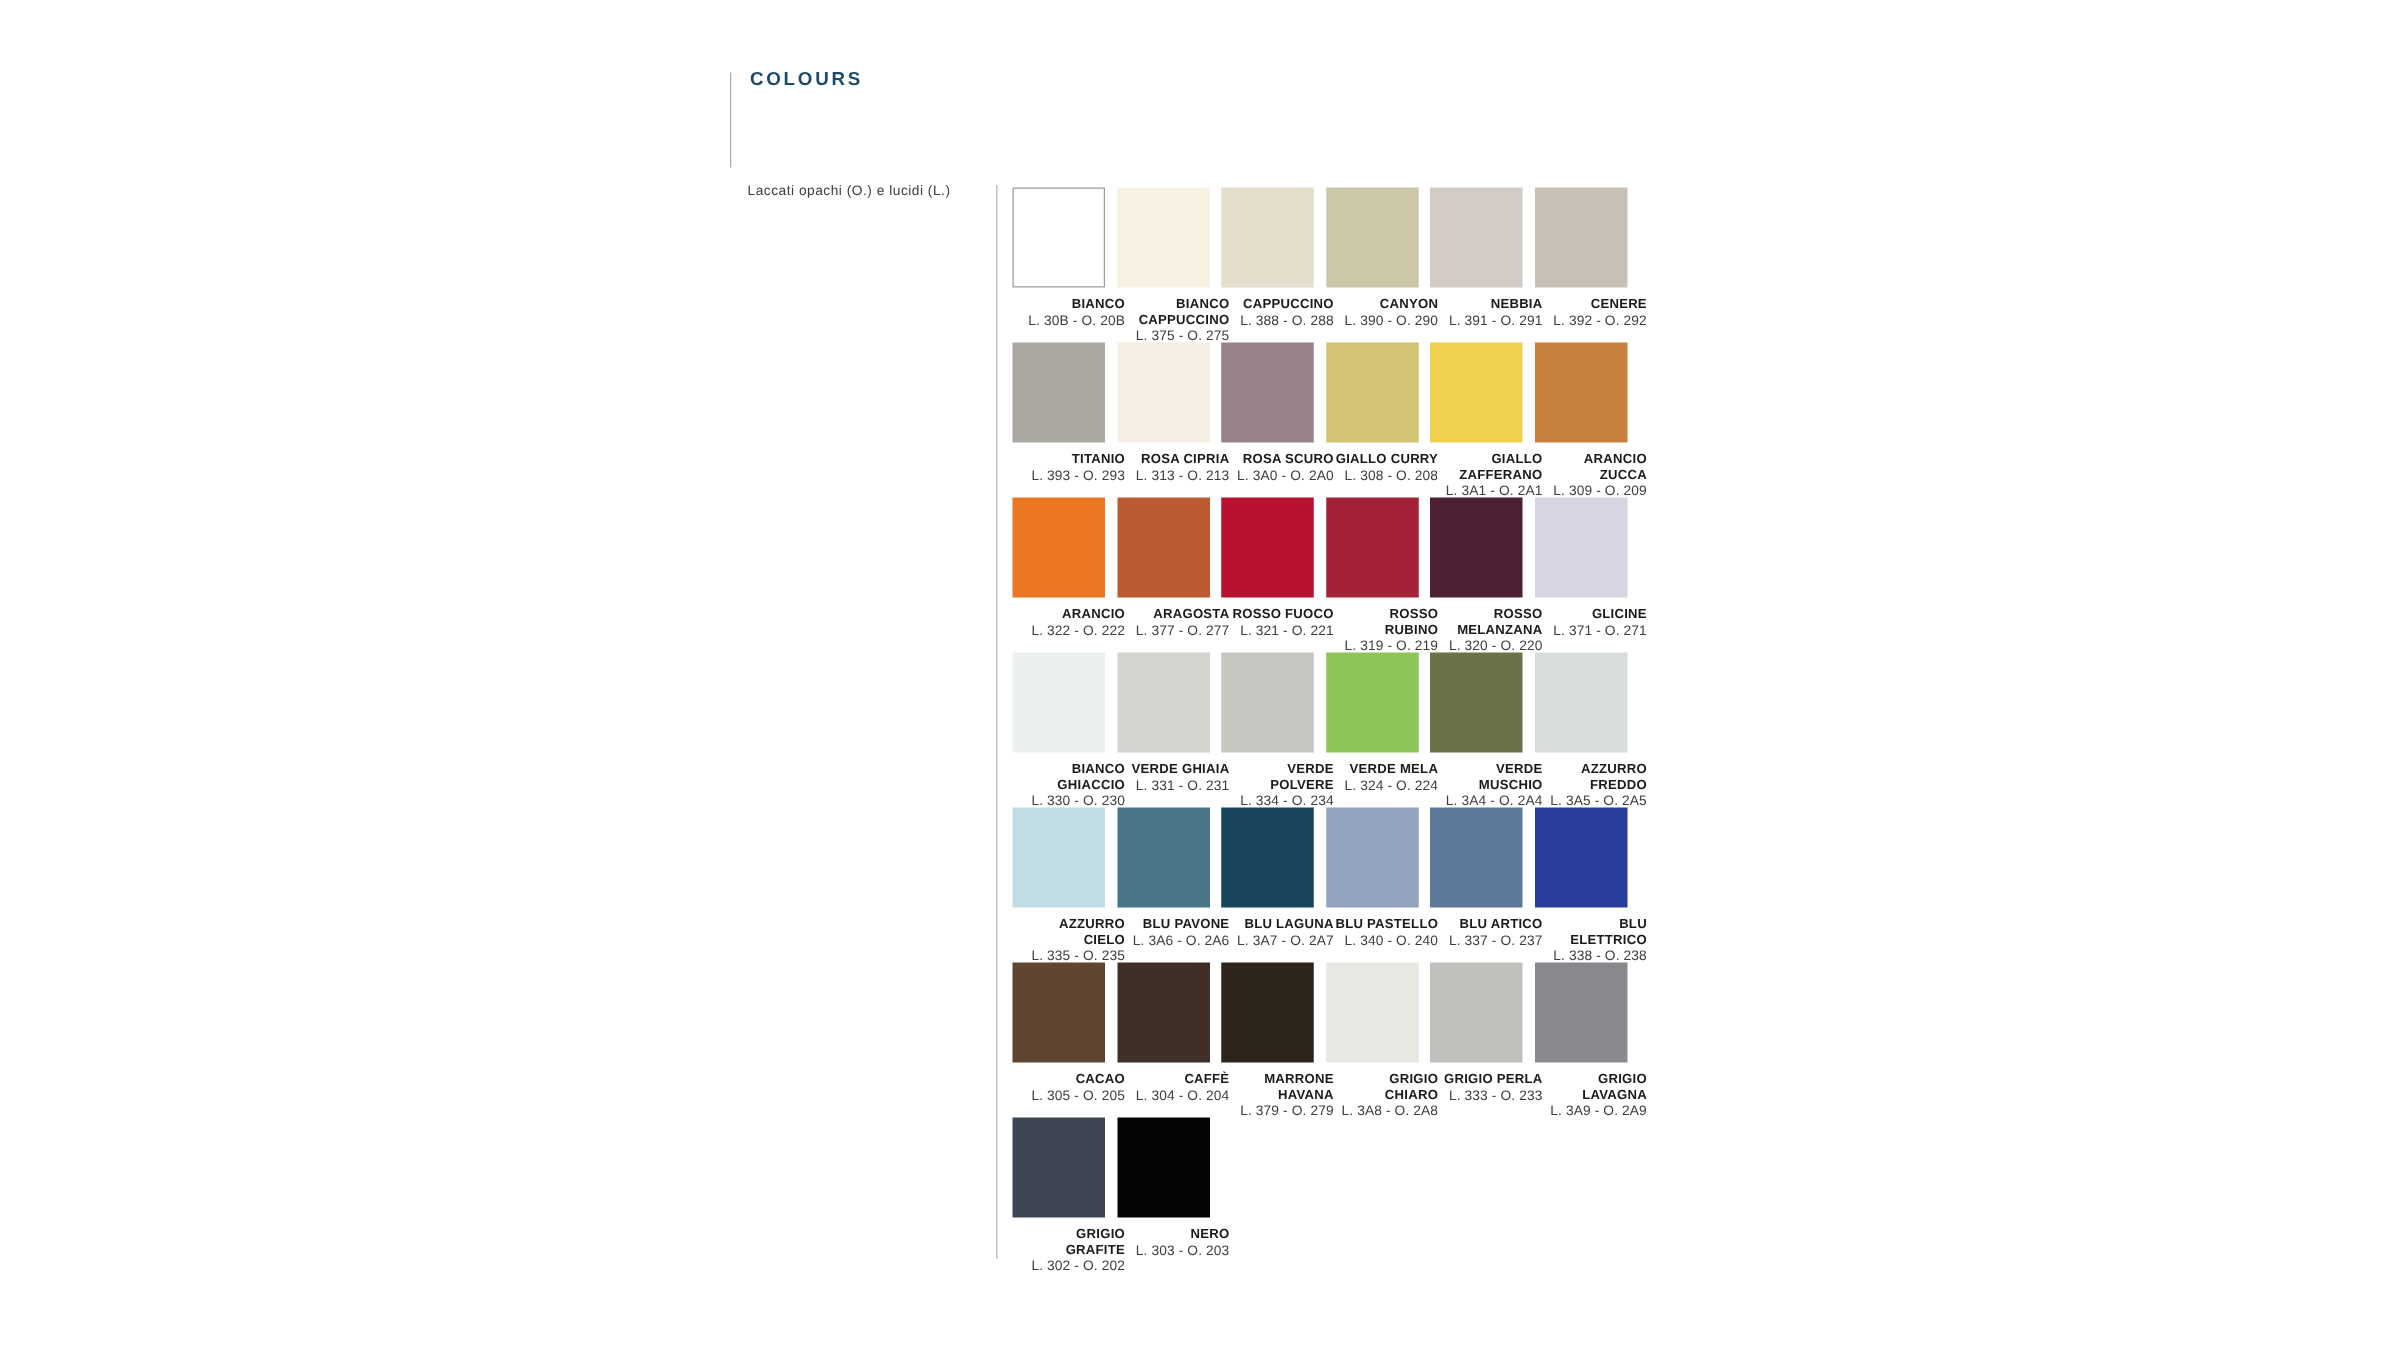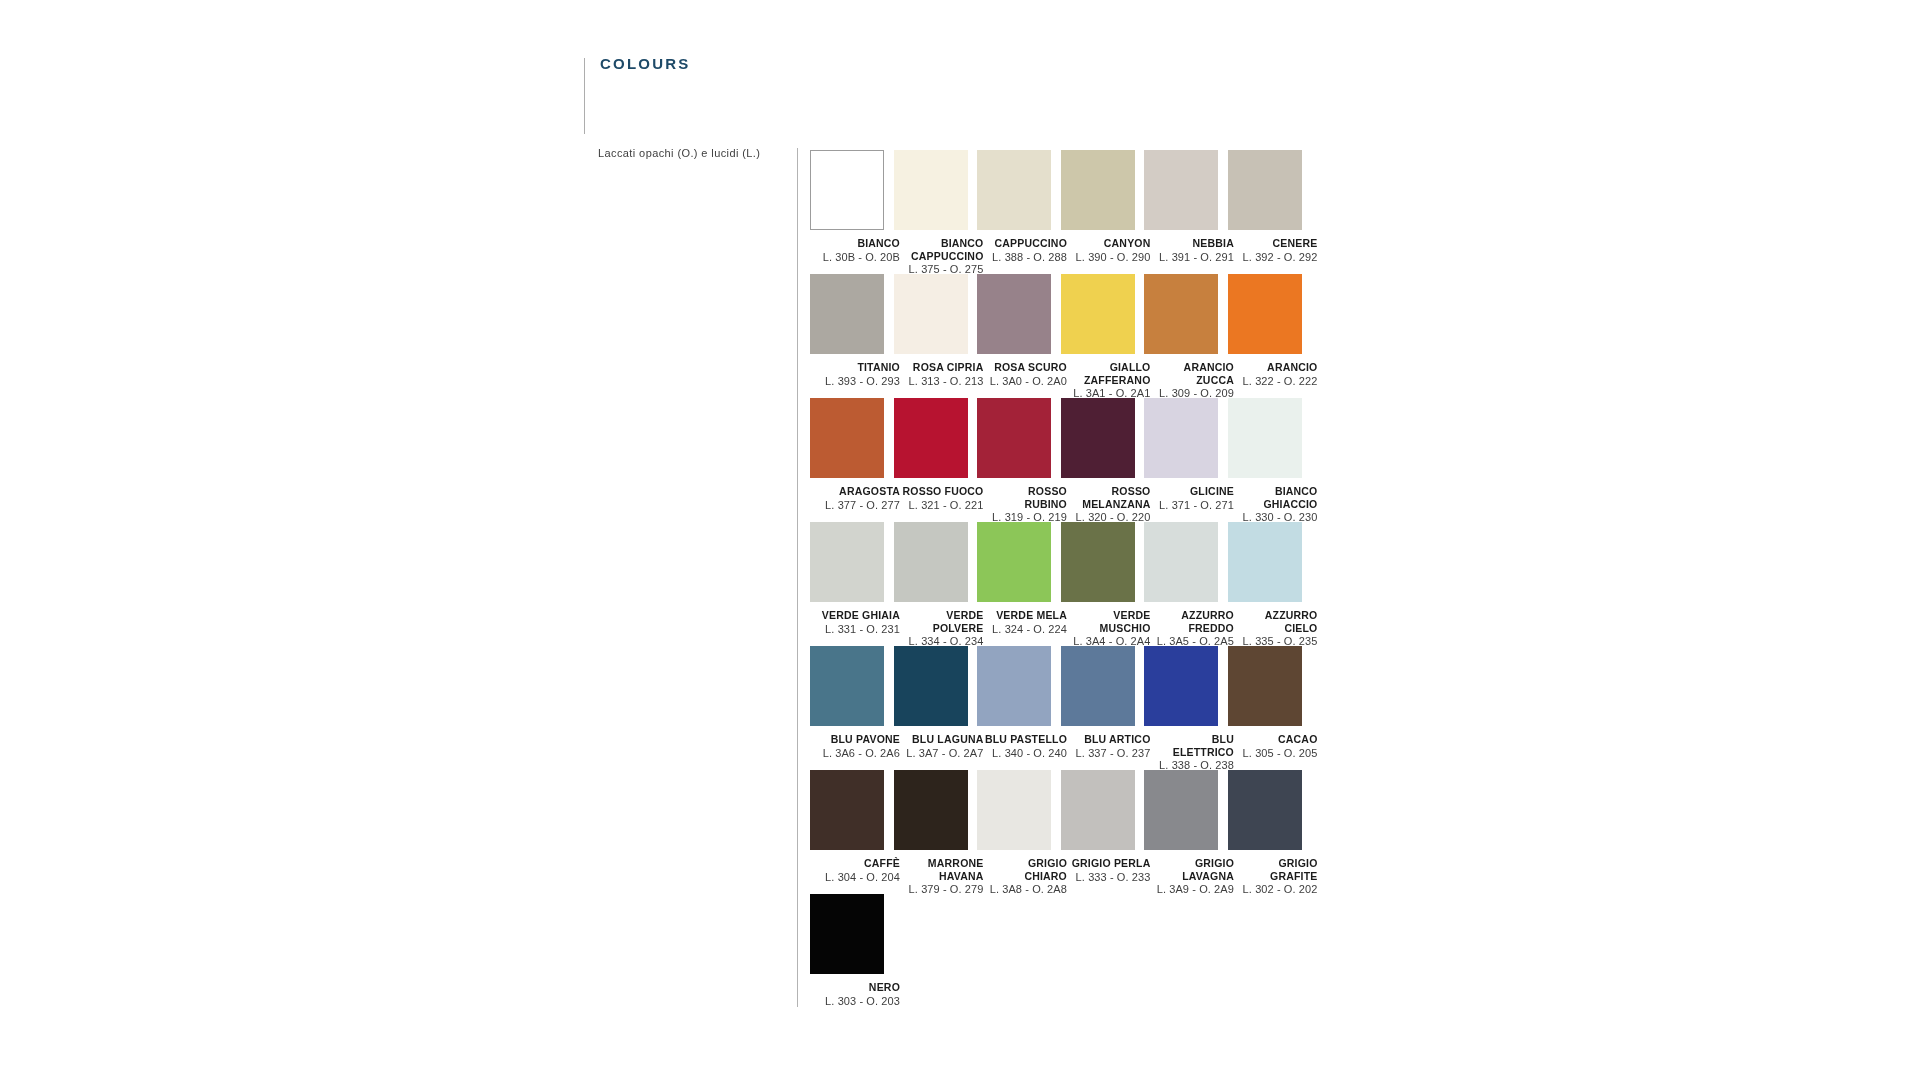--- a/index.html
+++ b/index.html
@@ -110,20 +110,29 @@
       <div class="cell">
         <div class="swatch" style="background: rgb(151, 130, 138);"></div>
         <div class="label">
           <div class="name">
             <div>ROSA SCURO</div>
           </div>
           <div class="code">L. 3A0 - O. 2A0</div>
         </div>
       </div>
       <div class="cell">
+        <div class="swatch" style="background: rgb(210, 196, 114);"></div>
+        <div class="label">
+          <div class="name">
+            <div>GIALLO CURRY</div>
+          </div>
+          <div class="code">L. 308 - O. 208</div>
+        </div>
+      </div>
+      <div class="cell">
         <div class="swatch" style="background: rgb(239, 209, 79);"></div>
         <div class="label">
           <div class="name">
             <div>GIALLO</div>
             <div>ZAFFERANO</div>
           </div>
           <div class="code">L. 3A1 - O. 2A1</div>
         </div>
       </div>
       <div class="cell">

